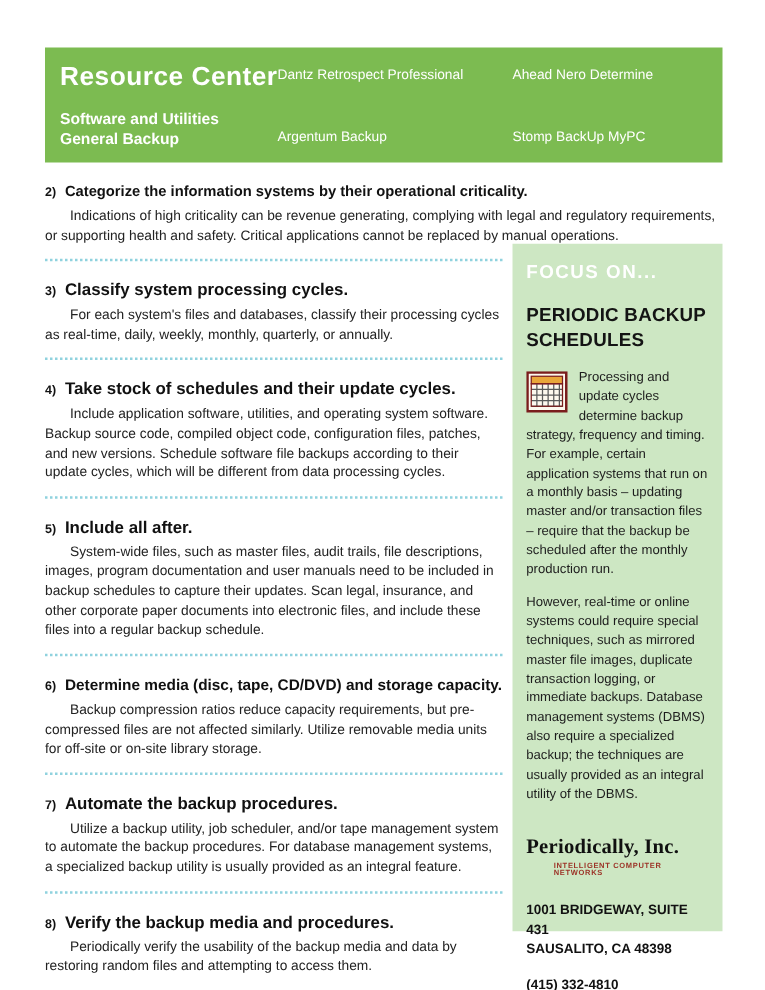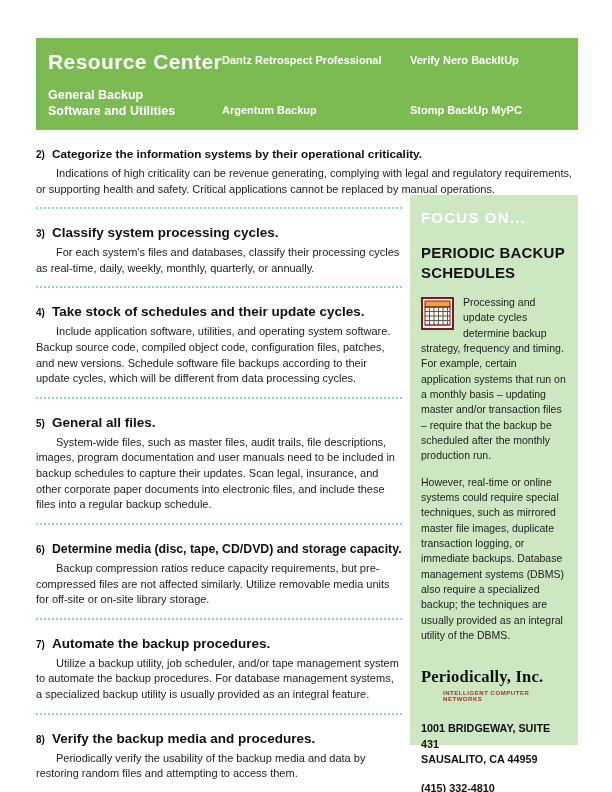--- a/index.html
+++ b/index.html
@@ -15,21 +15,21 @@
     background:#7cbb51; color:#ffffff; box-sizing:border-box;
   }
   .mast-title {
     position:absolute; left:12px; top:12px;
     font-size:21px; font-weight:bold; letter-spacing:0.4px;
   }
   .mast-sub {
     position:absolute; left:12px; top:50px;
     font-size:12.5px; font-weight:bold; line-height:1.25;
   }
-  .prod { position:absolute; font-size:11px; font-weight:bold; white-space:nowrap; }
+  .prod { position:absolute; font-size:11px; font-weight:normal; white-space:nowrap; }
   .prod-0 { left:186px; top:16px; }
   .prod-1 { left:374px; top:16px; }
   .prod-2 { left:186px; top:66px; }
   .prod-3 { left:374px; top:66px; }
 
   
   .content { position:absolute; left:36px; top:138px; width:542px; }
   .section { }
   .sec-head { margin:14px 0 4px; white-space:nowrap; }
   .section:first-child .sec-head { margin-top:6px; }
@@ -71,25 +71,25 @@
   }
   .addr { margin-top:19px; font-size:10.8px; font-weight:bold; line-height:1.42; color:#111; }
   .phone { margin-top:15px; font-size:10.8px; font-weight:bold; color:#111; }
 </style>
 </head>
 <body>
 
 <div class="masthead">
   <div class="mast-title">Resource Center</div>
   <div class="mast-sub">
+    <div>Software and Utilities</div>
     <div>General Backup</div>
-    <div>Software and Utilities</div>
   </div>
   <div class="prod prod-0">Dantz Retrospect Professional</div>
-  <div class="prod prod-1">Verify Nero BackItUp</div>
+  <div class="prod prod-1">Ahead Nero Determine</div>
   <div class="prod prod-2">Argentum Backup</div>
   <div class="prod prod-3">Stomp BackUp MyPC</div>
 </div>
 
 <div class="content">
 
   <div class="section s2">
     <div class="sec-head">
       <span class="sec-num">2)</span><span class="sec-title">Categorize the information systems by their operational criticality.</span>
     </div>
@@ -108,21 +108,21 @@
   <div class="section s4">
     <div class="sec-head">
       <span class="sec-num">4)</span><span class="sec-title">Take stock of schedules and their update cycles.</span>
     </div>
     <p class="sec-body">Include application software, utilities, and operating system software. Backup source code, compiled object code, configuration files, patches, and new versions.  Schedule software file backups according to their update cycles, which will be different from data processing cycles.</p>
     <div class="dotted-sep"></div>
   </div>
 
   <div class="section s5">
     <div class="sec-head">
-      <span class="sec-num">5)</span><span class="sec-title">General all files.</span>
+      <span class="sec-num">5)</span><span class="sec-title">Include all after.</span>
     </div>
     <p class="sec-body">System-wide files, such as master files, audit trails, file descriptions, images, program documentation and user manuals need to be included in backup schedules to capture their updates.  Scan legal, insurance, and other corporate paper documents into electronic files, and include these files into a regular backup schedule.</p>
     <div class="dotted-sep"></div>
   </div>
 
   <div class="section s6">
     <div class="sec-head">
       <span class="sec-num">6)</span><span class="sec-title">Determine media (disc, tape, CD/DVD) and storage capacity.</span>
     </div>
     <p class="sec-body">Backup compression ratios reduce capacity requirements, but pre-compressed files are not affected similarly. Utilize removable media units for off-site or on-site library storage.</p>
@@ -175,19 +175,19 @@
 
   <div class="para-block-2">
     <p class="side-para">However, real-time or online systems could require special techniques, such as mirrored master file images, duplicate transaction logging, or immediate backups. Database management systems (DBMS) also require a specialized backup; the techniques are usually provided as an integral utility of the DBMS.</p>
   </div>
 
   <div class="company">Periodically, Inc.</div>
   <div class="tagline">INTELLIGENT COMPUTER NETWORKS</div>
 
   <div class="addr">
     <div>1001 BRIDGEWAY, SUITE 431</div>
-    <div>SAUSALITO, CA 44959</div>
+    <div>SAUSALITO, CA 48398</div>
   </div>
   <div class="phone">(415) 332-4810</div>
   <div>
     
   </div>
 </div>
 
 </body></html>

